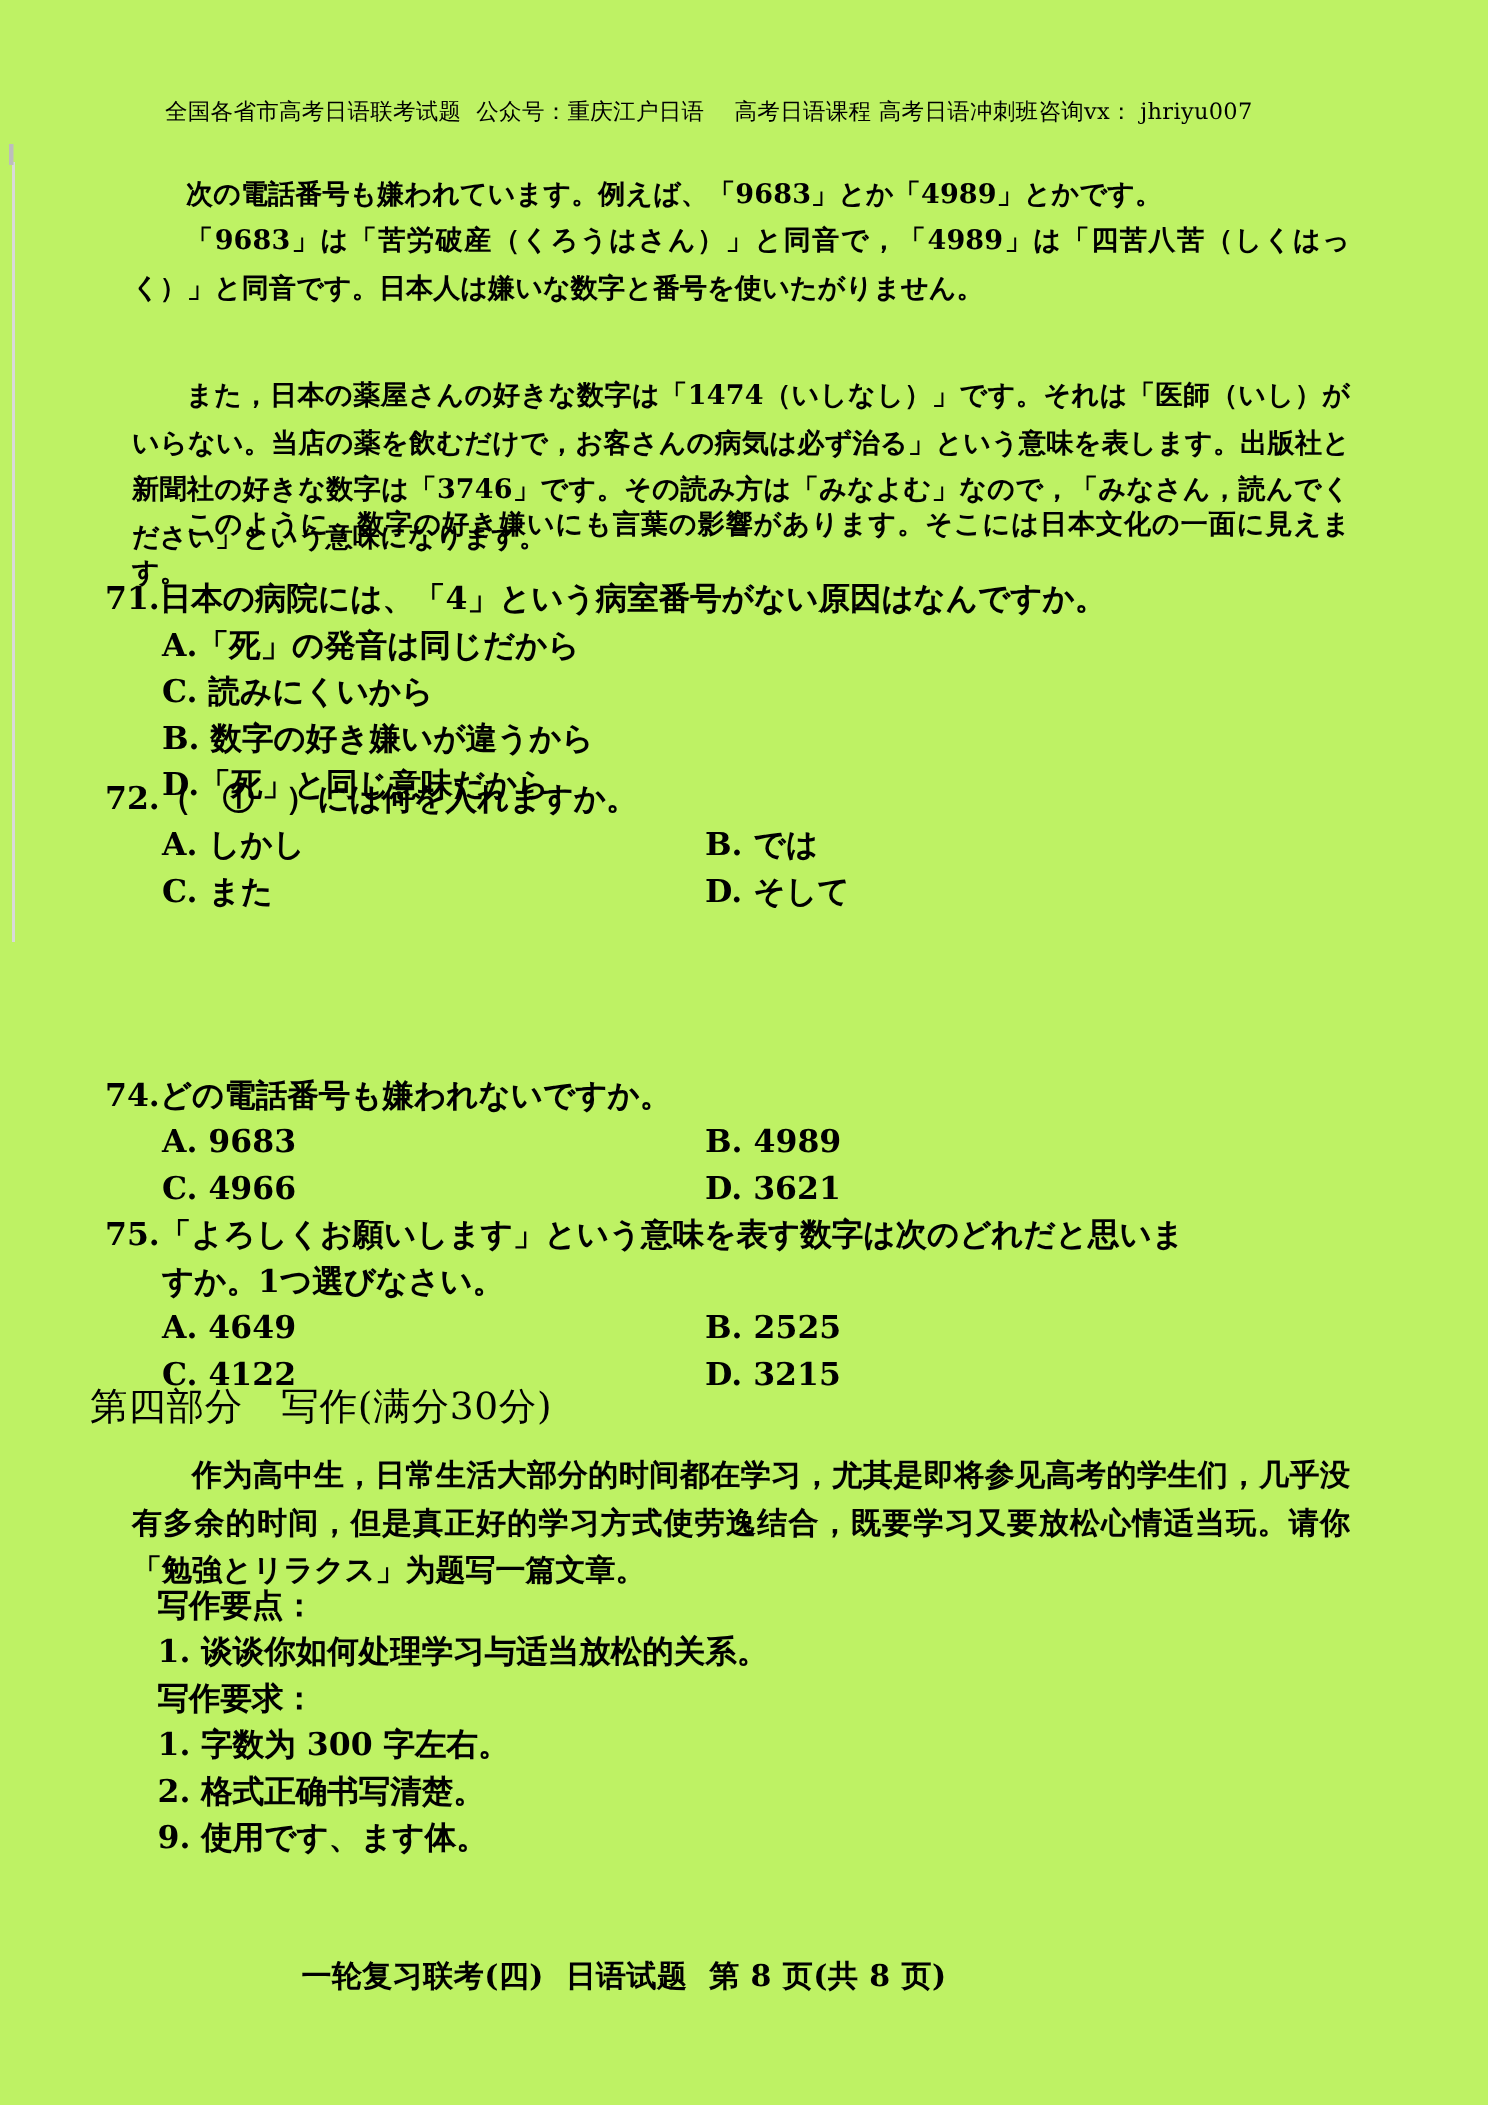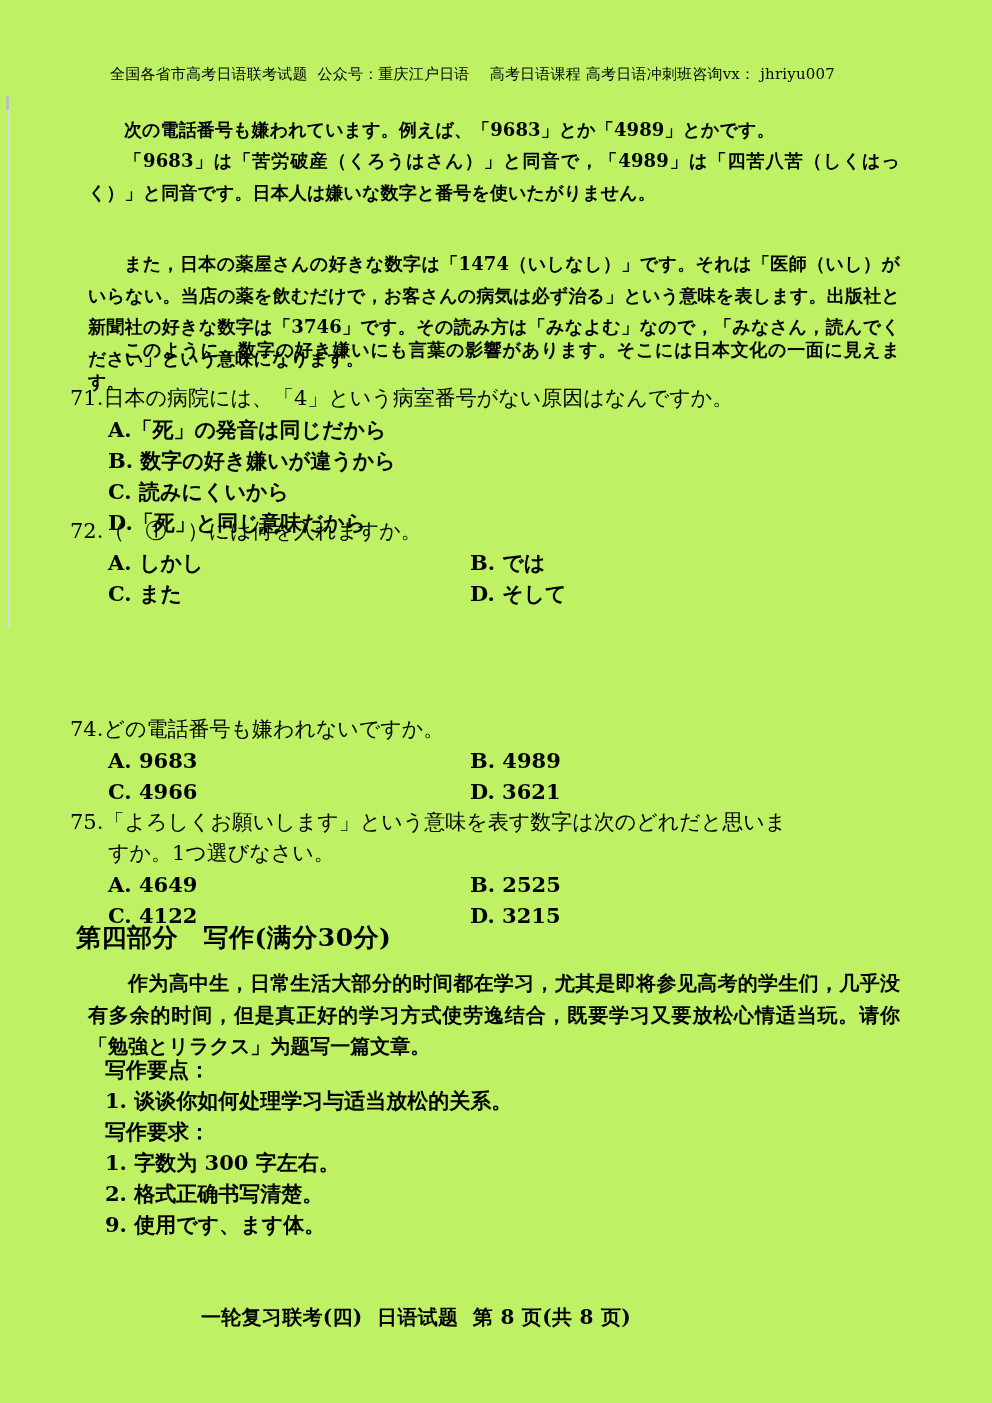--- a/index.html
+++ b/index.html
@@ -68,21 +68,21 @@
 
   
   .question-block {
     position: absolute;
     left: 70px;
     width: 830px;
   }
   .q-stem {
     font-size: 21px;
     line-height: 31px;
-    font-weight: normal;
+    font-weight: bold;
     padding-left: 0;
     text-indent: 0;
   }
   .q-stem .q-cont {
     display: block;
     padding-left: 38px;
   }
   .opt-row {
     display: block;
     position: relative;
@@ -105,25 +105,25 @@
     line-height: 31px;
     font-size: 21px;
     font-weight: bold;
     padding-left: 38px;
     white-space: pre;
   }
 
   
   .part-heading {
     position: absolute;
-    left: 76px;
+    left: 60px;
     top: 921px;
     font-size: 25px;
     line-height: 34px;
-    font-weight: bold;
+    font-weight: normal;
     letter-spacing: 0.5px;
     white-space: pre;
   }
 
   
   .writing-prompt {
     position: absolute;
     left: 88px;
     top: 968px;
     width: 812px;
@@ -184,22 +184,22 @@
   <div class="passage" style="top:208px;margin-top:40px;">
     <p>また，日本の薬屋さんの好きな数字は「1474（いしなし）」です。それは「医師（いし）がいらない。当店の薬を飲むだけで，お客さんの病気は必ず治る」という意味を表します。出版社と新聞社の好きな数字は「3746」です。その読み方は「みなよむ」なので，「みなさん，読んでください」という意味になります。</p>
   </div>
   <div class="passage" style="top:334px;">
     <p>このように，数字の好き嫌いにも言葉の影響があります。そこには日本文化の一面に見えます。</p>
   </div>
 
   <div class="question-block" style="top:383px;">
     <div class="q-stem"><span>71.</span><span>日本の病院には、「4」という病室番号がない原因はなんですか。</span></div>
     <span class="opt-single">A.「死」の発音は同じだから</span>
+    <span class="opt-single">C. 読みにくいから</span>
     <span class="opt-single">B. 数字の好き嫌いが違うから</span>
-    <span class="opt-single">C. 読みにくいから</span>
     <span class="opt-single">D.「死」と同じ意味だから</span>
   </div>
 
   <div class="question-block" style="top:516px;">
     <div class="q-stem"><span>72.</span><span>（　①　）には何を入れますか。</span></div>
     <span class="opt-row">
       <span class="opt col-a">A. しかし</span>
       <span class="opt col-b">B. では</span>
     </span>
     <span class="opt-row">

